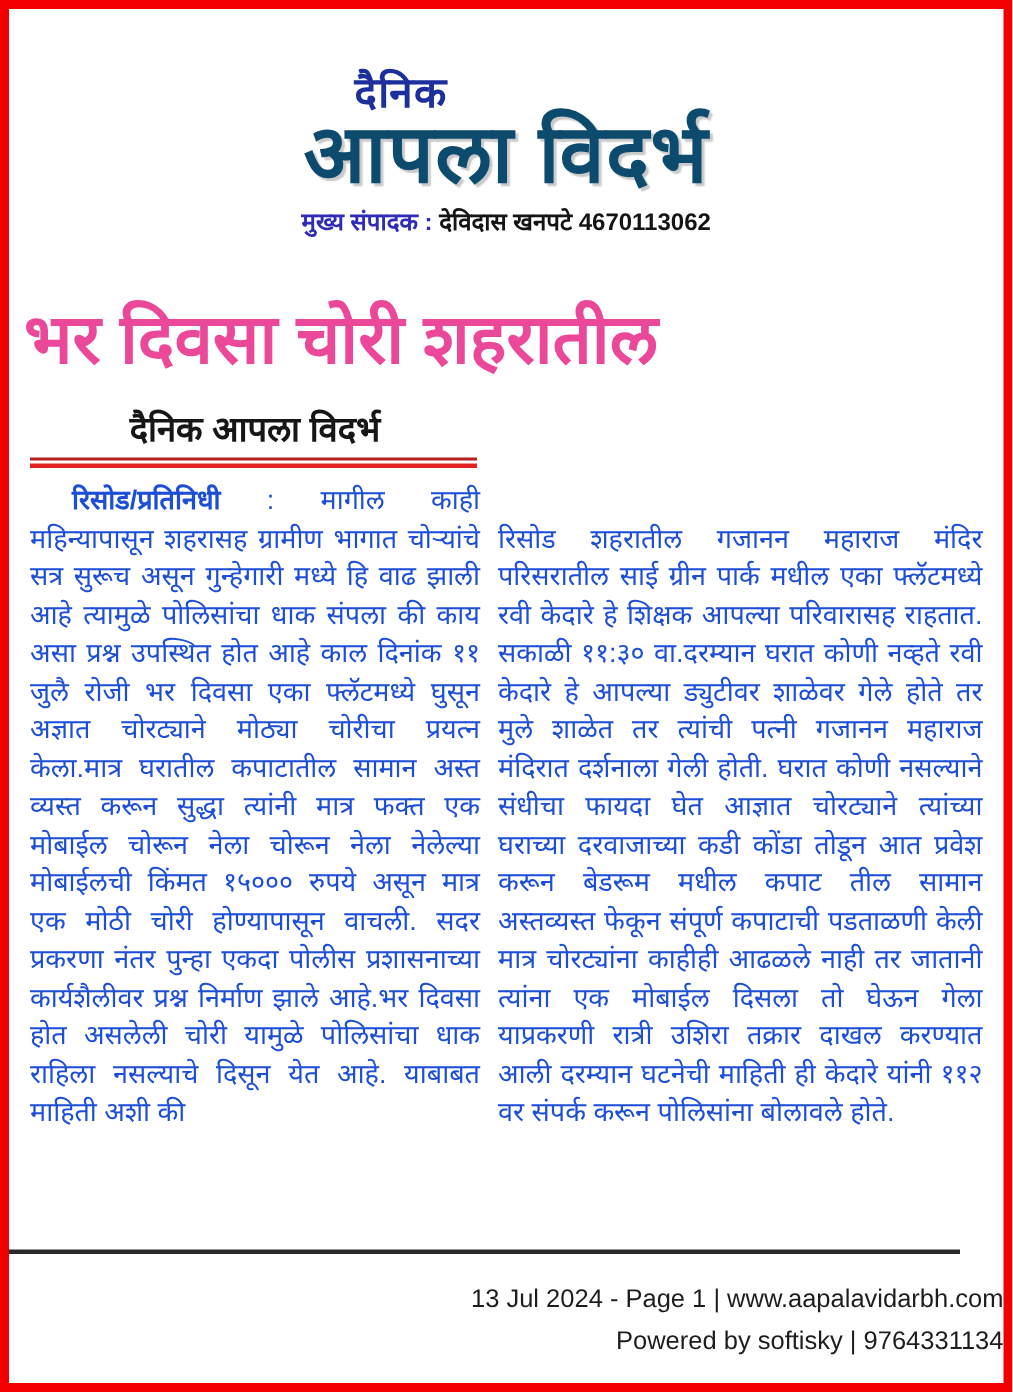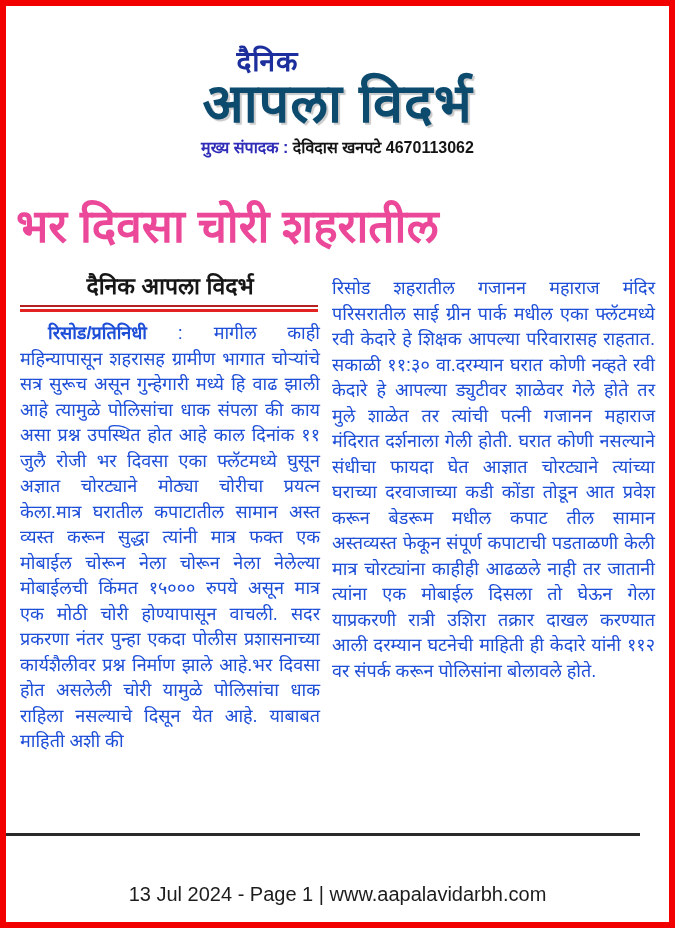--- a/index.html
+++ b/index.html
@@ -40,20 +40,21 @@
     line-height: 56px;
     letter-spacing: 0px;
   }
 
   
   .content {
     display: flex;
     gap: 12px;
     padding: 0 14px;
     margin-top: 16px;
+    align-items: flex-end;
   }
   .col-left { width: 300px; flex: 0 0 300px; }
   .col-right { flex: 1; padding-top: 6px; }
   .col-header-title {
     margin: 0;
     text-align: center;
     font-size: 23px;
     font-weight: bold;
     color: #161616;
     line-height: 32px;
@@ -82,22 +83,22 @@
     bottom: 86px;
     width: 634px;
     height: 3px;
     background: #2a2a2a;
   }
   .footer {
     position: absolute;
     left: 0;
     bottom: 14px;
     width: 100%;
-    text-align: center;
-    font-size: 20px;
+    text-align: right;
+    font-size: 17px;
     color: #1d1d1d;
     line-height: 28px;
   }
 </style>
 </head>
 <body>
 
 <div class="page">
 
   <header class="masthead">
@@ -123,15 +124,16 @@
     </div>
     <div class="col-right">
       <p class="body-text"><span>रिसोड शहरातील गजानन महाराज मंदिर परिसरातील साई ग्रीन पार्क मधील एका फ्लॅटमध्ये रवी केदारे हे शिक्षक आपल्या परिवारासह राहतात. सकाळी ११:३० वा.दरम्यान घरात कोणी नव्हते रवी केदारे हे आपल्या ड्युटीवर शाळेवर गेले होते तर मुले शाळेत तर त्यांची पत्नी गजानन महाराज मंदिरात दर्शनाला गेली होती. घरात कोणी नसल्याने संधीचा फायदा घेत आज्ञात चोरट्याने त्यांच्या घराच्या दरवाजाच्या कडी कोंडा तोडून आत प्रवेश करून बेडरूम मधील कपाट तील सामान अस्तव्यस्त फेकून संपूर्ण कपाटाची पडताळणी केली मात्र चोरट्यांना काहीही आढळले नाही तर जातानी त्यांना एक मोबाईल दिसला तो घेऊन गेला  याप्रकरणी रात्री उशिरा तक्रार दाखल करण्यात आली दरम्यान घटनेची माहिती ही केदारे यांनी ११२ वर संपर्क करून पोलिसांना बोलावले होते.</span></p>
     </div>
   </main>
 
   <div class="footer-rule"></div>
 
   <footer class="footer">
     <div>13 Jul 2024 - Page 1 | www.aapalavidarbh.com</div>
+    <div>Powered by softisky | 9764331134</div>
   </footer>
 
 </div>
 
 </body></html>

